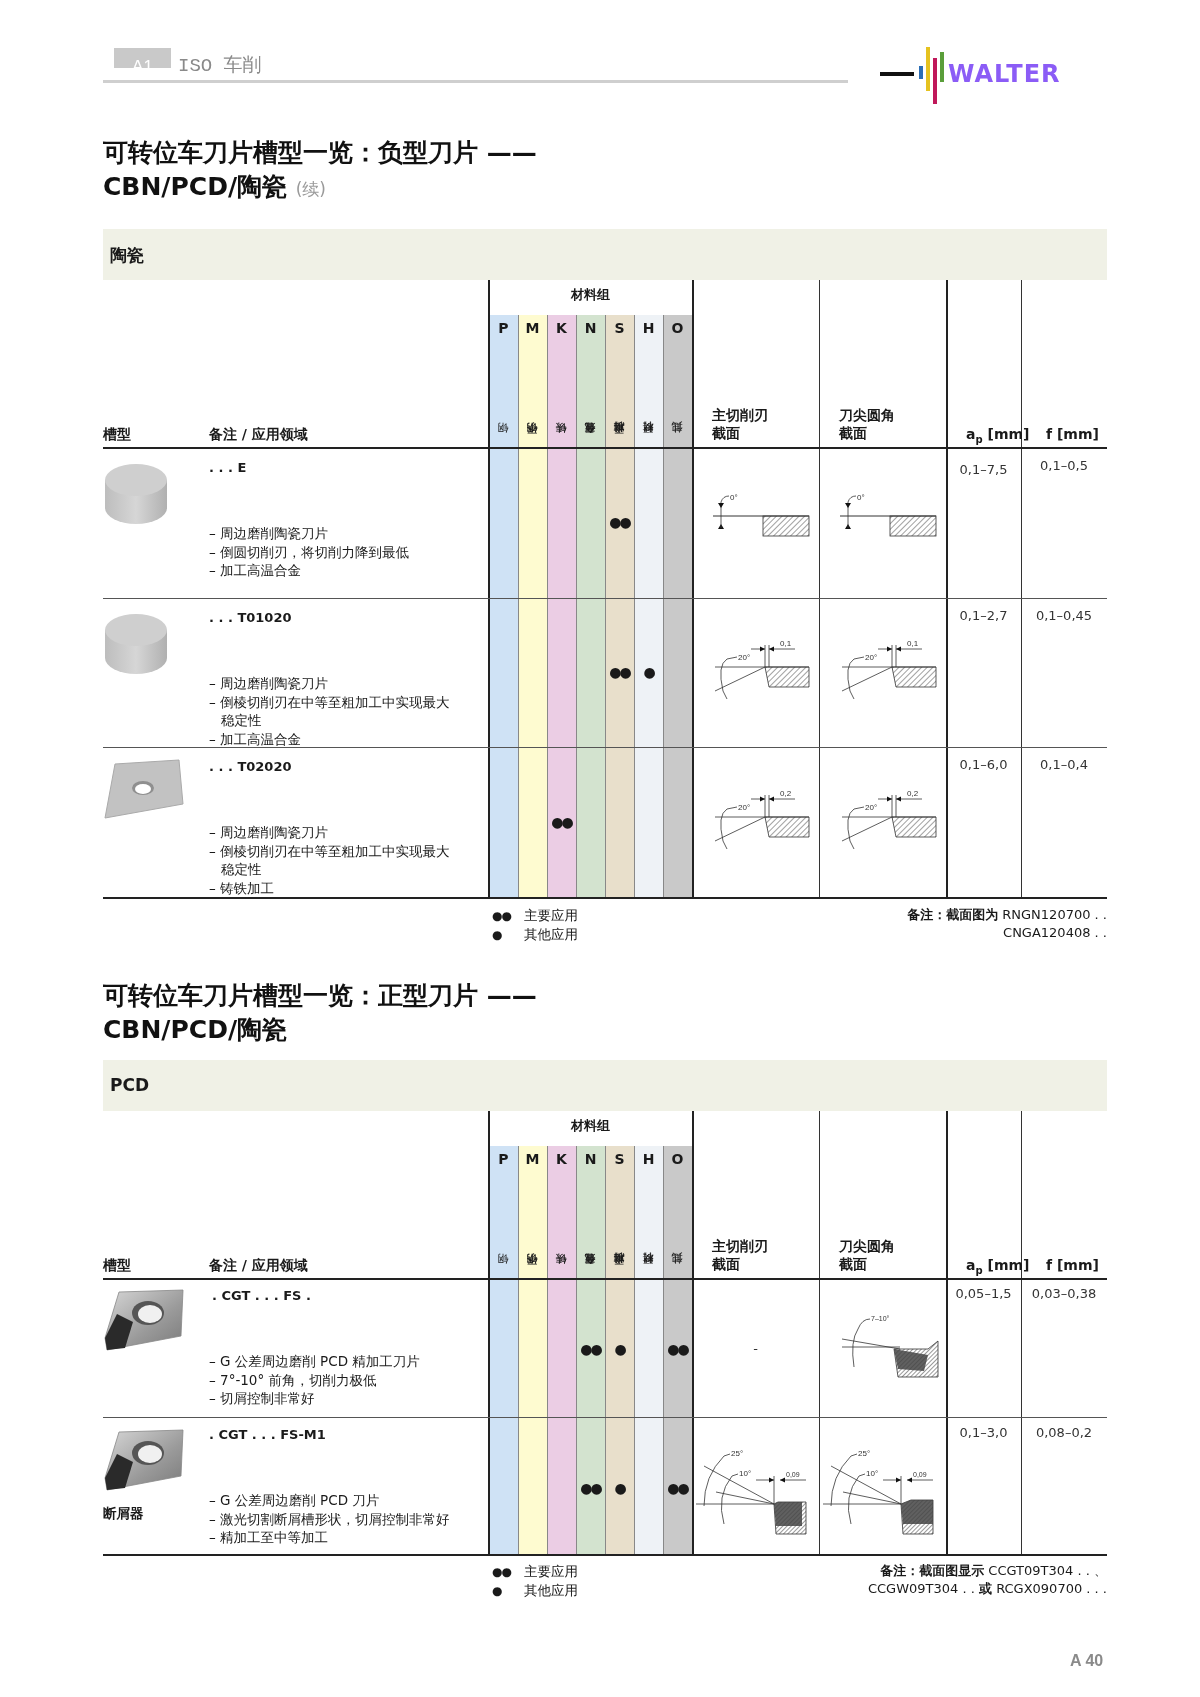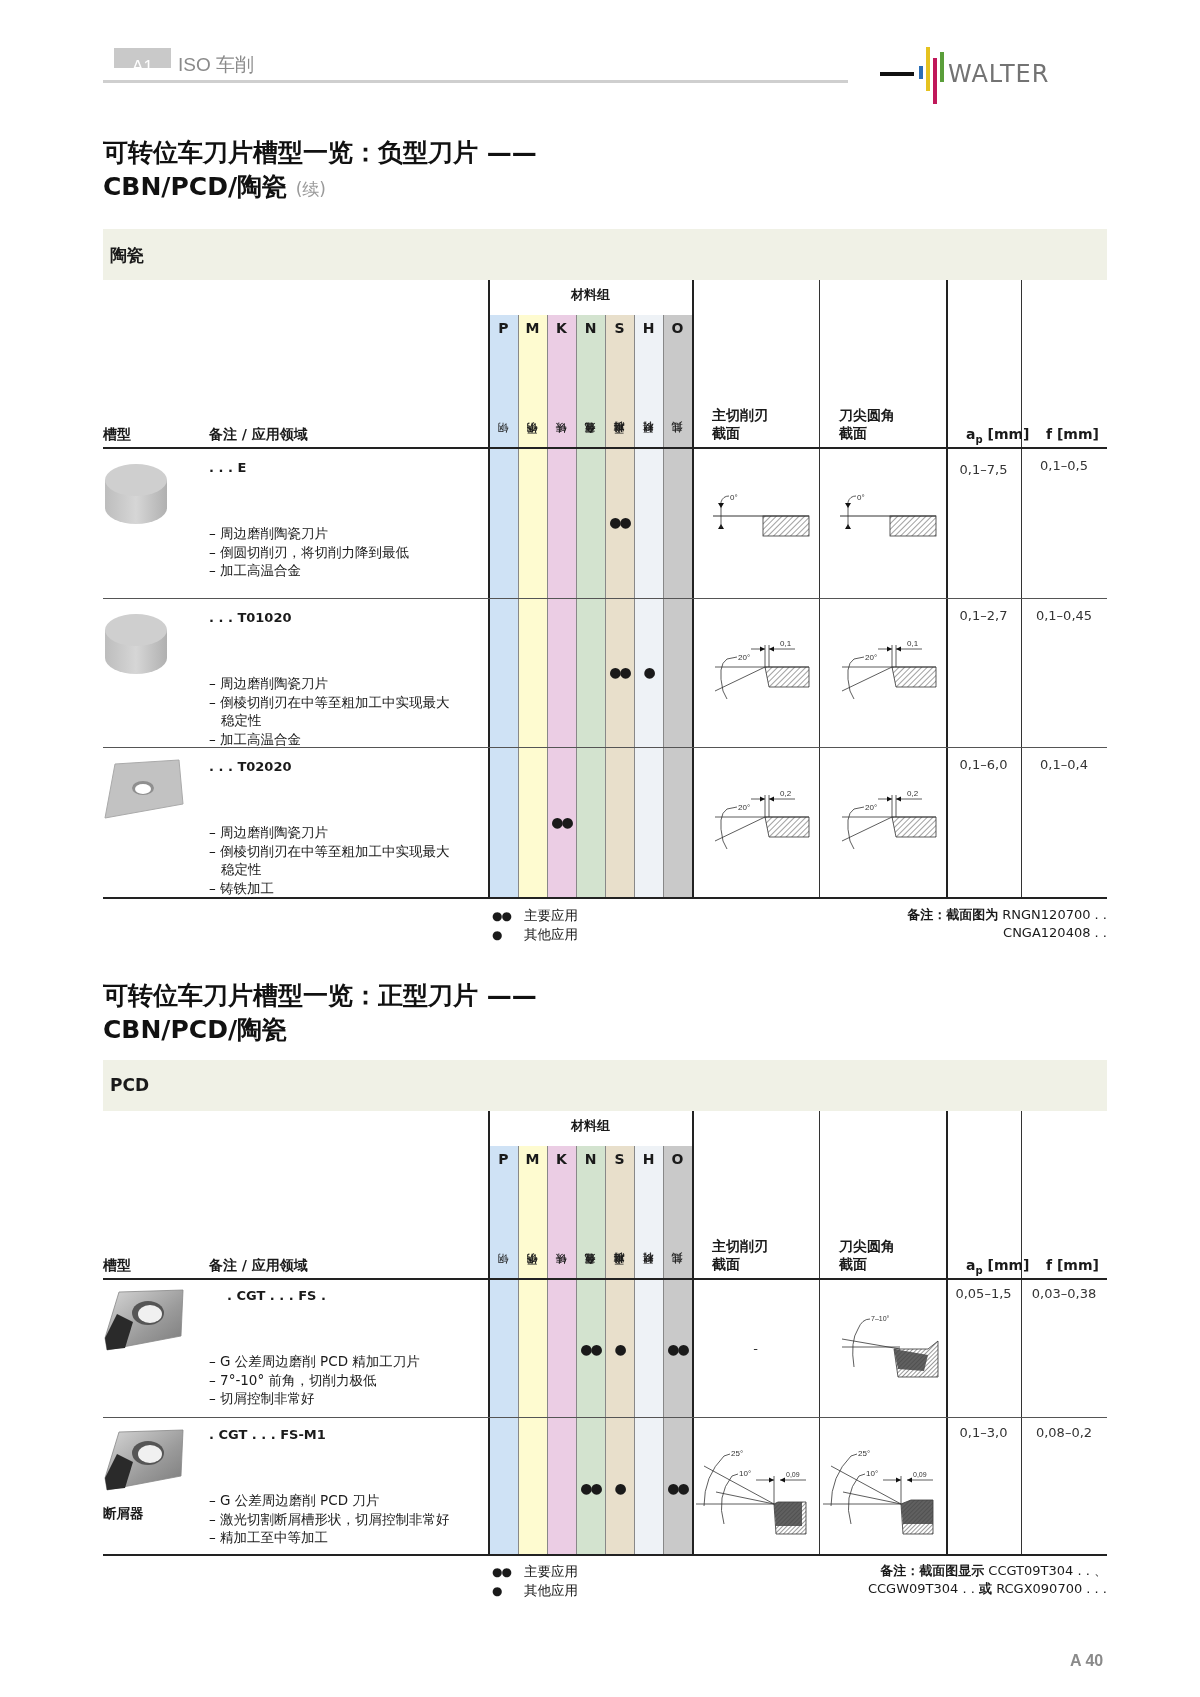--- a/index.html
+++ b/index.html
@@ -2,24 +2,24 @@
 <html><head>
 <meta charset="utf-8">
 <style>
   * { box-sizing: border-box; margin: 0; padding: 0; }
   html, body { width: 1200px; height: 1697px; background: #ffffff; overflow: hidden; }
   body { position: relative; font-family: "DejaVu Sans", "Liberation Sans", sans-serif; color: #1a1a1a; }
   .abs { position: absolute; }
 
   
   .chapter-box { left: 103px; top: 48px; width: 57px; height: 20px; background: #c9c9c9; color: #fff; font-size: 17px; text-align: center; line-height: 38px; font-family: "Liberation Sans", sans-serif; margin-left: 11px; }
-  .chapter-title { left: 178px; top: 52px; font-size: 19px; color: #8a8a8a; font-family: Liberation Sans, sans-serif; }
+  .chapter-title { left: 178px; top: 52px; font-size: 19px; color: #8a8a8a; font-family: Liberation Mono, monospace; }
   .header-rule { left: 103px; top: 80px; width: 745px; height: 3px; background: #cfcfcf; }
   .logo { left: 878px; top: 44px; width: 230px; height: 60px; }
-  .logo-text { position: absolute; left: 70px; top: 16px; font-size: 24px; font-weight: normal; letter-spacing: 1px; color: #737373; font-family: "DejaVu Sans", sans-serif; }
+  .logo-text { position: absolute; left: 70px; top: 16px; font-size: 24px; font-weight: bold; letter-spacing: 1px; color: #8b5cf6; font-family: "DejaVu Sans", sans-serif; }
 
   .page-title { left: 103px; font-size: 25px; font-weight: bold; line-height: 34px; color: #111; }
   .page-title .cont { font-size: 17px; font-weight: normal; color: #9a9a9a; }
 
   .section-bar { left: 103px; width: 1004px; height: 51px; background: #f0f1e6; }
   .section-bar span { position: absolute; left: 7px; top: 15px; font-size: 17px; font-weight: bold; color: #1a1a1a; }
 
   
   .tbl { left: 103px; width: 1004px; }
   .vline { position: absolute; top: 0; width: 1px; background: #333; }
@@ -349,21 +349,21 @@
             <stop offset="0" stop-color="#d8d8d8"></stop>
             <stop offset="0.6" stop-color="#9a9a9a"></stop>
             <stop offset="1" stop-color="#7a7a7a"></stop>
           </linearGradient>
         </defs>
       <path d="M16 6 L80 4 L78 50 L4 64 L2 52 Z" fill="url(#g2)" stroke="#888" stroke-width="0.8"></path>
       <path d="M2 52 L14 28 L30 36 L22 62 L4 64 Z" fill="#2a2a2a"></path>
       <ellipse cx="45" cy="27" rx="16" ry="12" fill="#555"></ellipse>
       <ellipse cx="47" cy="28" rx="12" ry="9" fill="#f0f0f0"></ellipse>
     </svg>
-    <div class="row-code" style="left:124px; top:177px;">. CGT . . . FS .</div>
+    <div class="row-code" style="left:109px; top:177px;">. CGT . . . FS .</div>
     <div class="row-notes" style="left:106px; top:194px;">
       <div>– G 公差周边磨削 PCD 精加工刀片</div>
       <div>– 7°-10° 前角，切削力极低</div>
       <div>– 切屑控制非常好</div>
     </div>
     <div class="dots" style="left:473px; top:230px;">●●</div>
     <div class="dots" style="left:502px; top:230px;">●</div>
     <div class="dots" style="left:560px; top:230px;">●●</div>
     <div class="val" style="left:589px; top:230px; width:127px;">-</div>
     <svg class="abs" style="left:737px; top:200px;" width="105" height="85">

